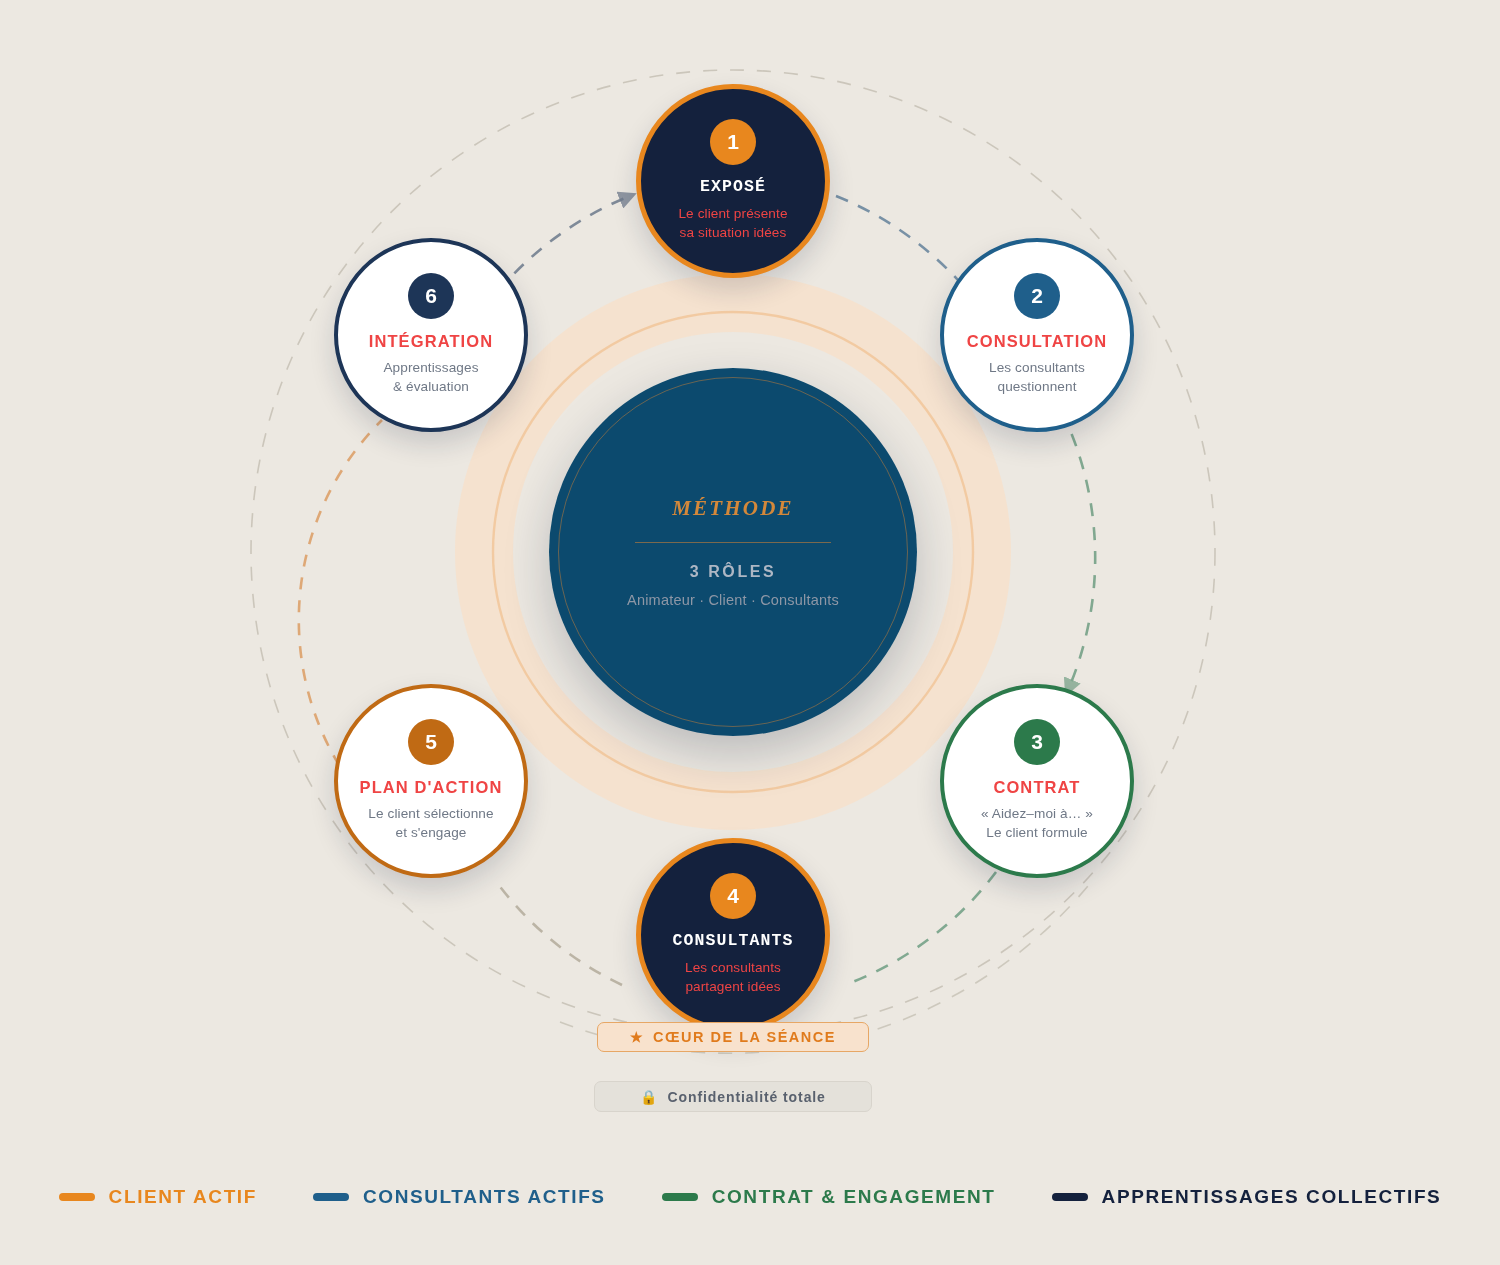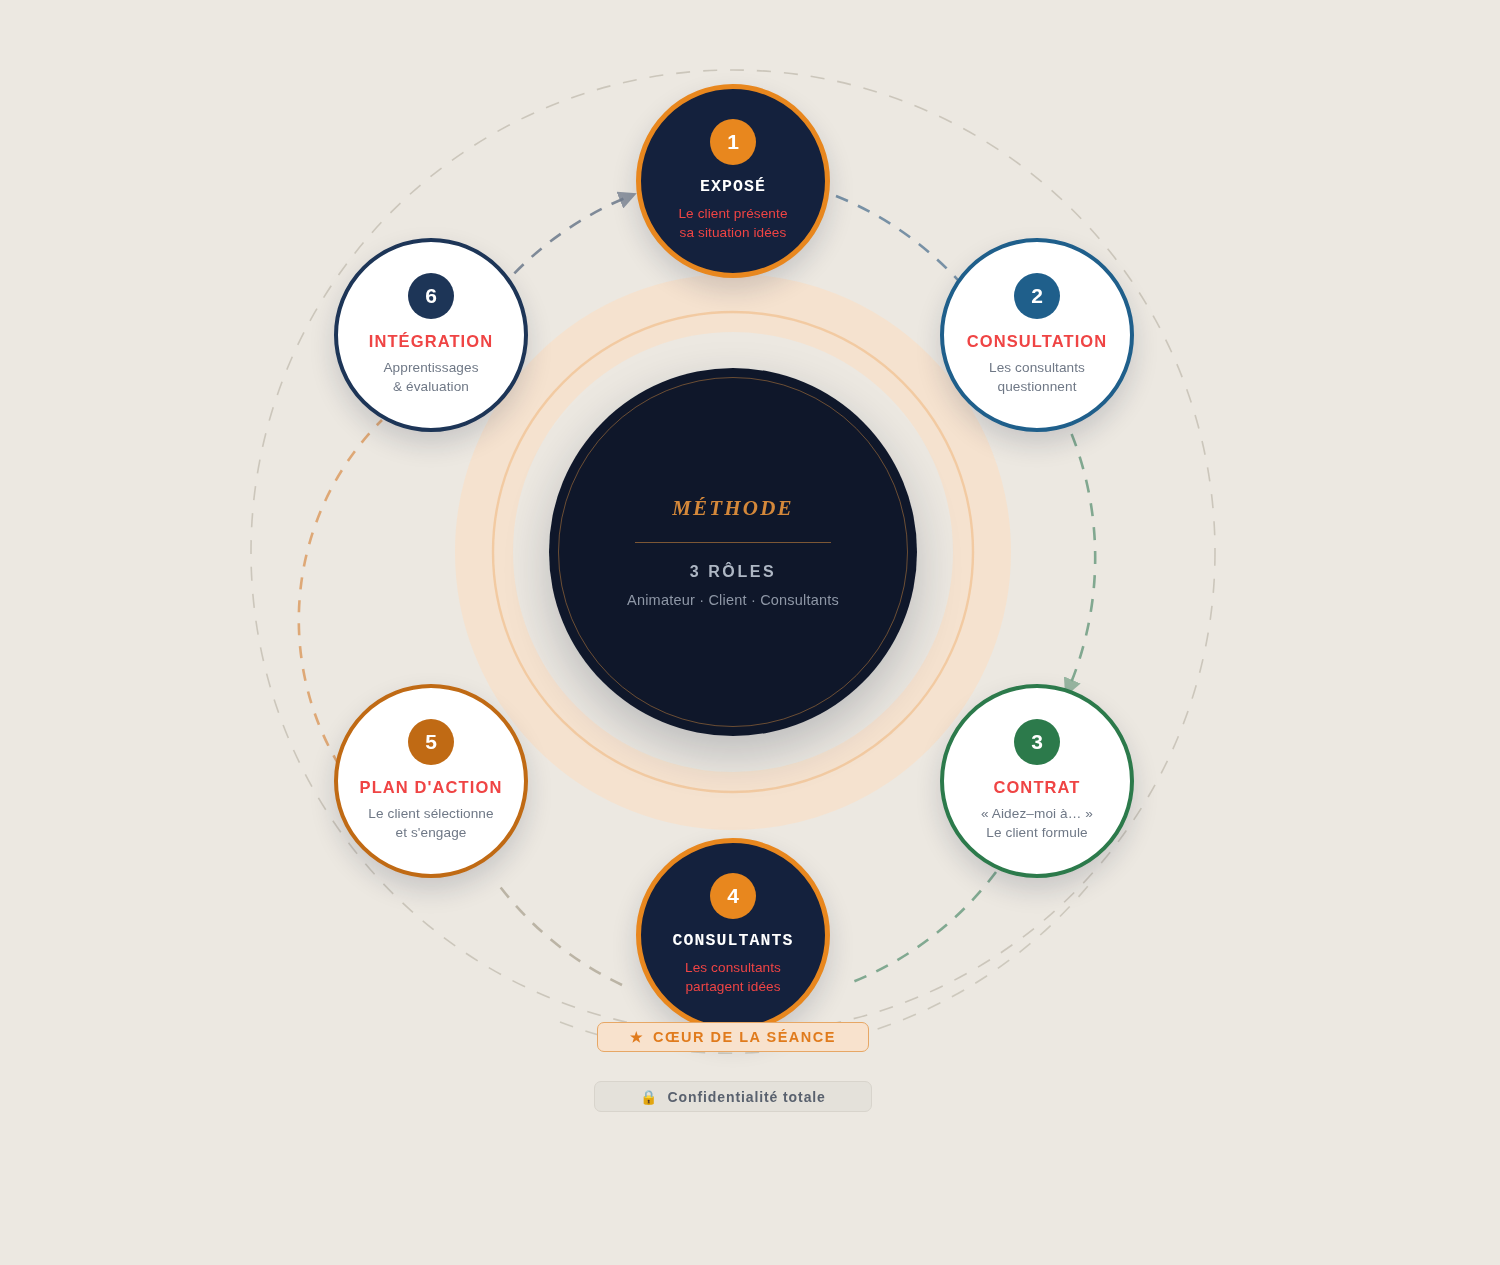--- a/index.html
+++ b/index.html
@@ -29,21 +29,21 @@
   }
 
   
   .hub {
     position: absolute;
     left: 549px;
     top: 368px;
     width: 368px;
     height: 368px;
     border-radius: 50%;
-    background: #0f172a;
+    background: #0c4a6e;
     box-shadow: 0 18px 46px rgba(20,33,61,0.22);
     display: flex;
     flex-direction: column;
     align-items: center;
     justify-content: center;
     text-align: center;
   }
   .hub::after {
     content: "";
     position: absolute;
@@ -308,14 +308,32 @@
   <div class="badge badge-core">
     <span class="badge-icon">★</span>
     <span>CŒUR DE LA SÉANCE</span>
   </div>
 
   <div class="badge badge-conf">
     <span class="badge-icon">🔒</span>
     <span>Confidentialité totale</span>
   </div>
 
+  <div class="legend">
+    <div class="legend-item">
+      <span class="legend-dash" style="background:#e8871e;"></span>
+      <span class="legend-label" style="color:#e8871e;">CLIENT ACTIF</span>
+    </div>
+    <div class="legend-item">
+      <span class="legend-dash" style="background:#1f5f8b;"></span>
+      <span class="legend-label" style="color:#1f5f8b;">CONSULTANTS ACTIFS</span>
+    </div>
+    <div class="legend-item">
+      <span class="legend-dash" style="background:#2c7a4b;"></span>
+      <span class="legend-label" style="color:#2c7a4b;">CONTRAT &amp; ENGAGEMENT</span>
+    </div>
+    <div class="legend-item">
+      <span class="legend-dash" style="background:#14213d;"></span>
+      <span class="legend-label" style="color:#14213d;">APPRENTISSAGES COLLECTIFS</span>
+    </div>
+  </div>
 
 </div>
 
 </body></html>

